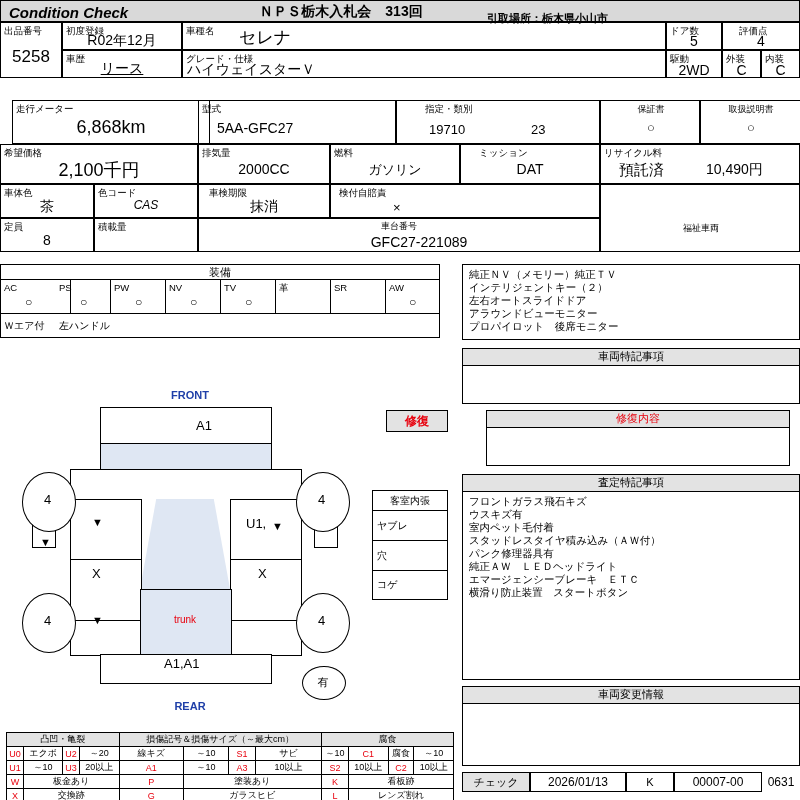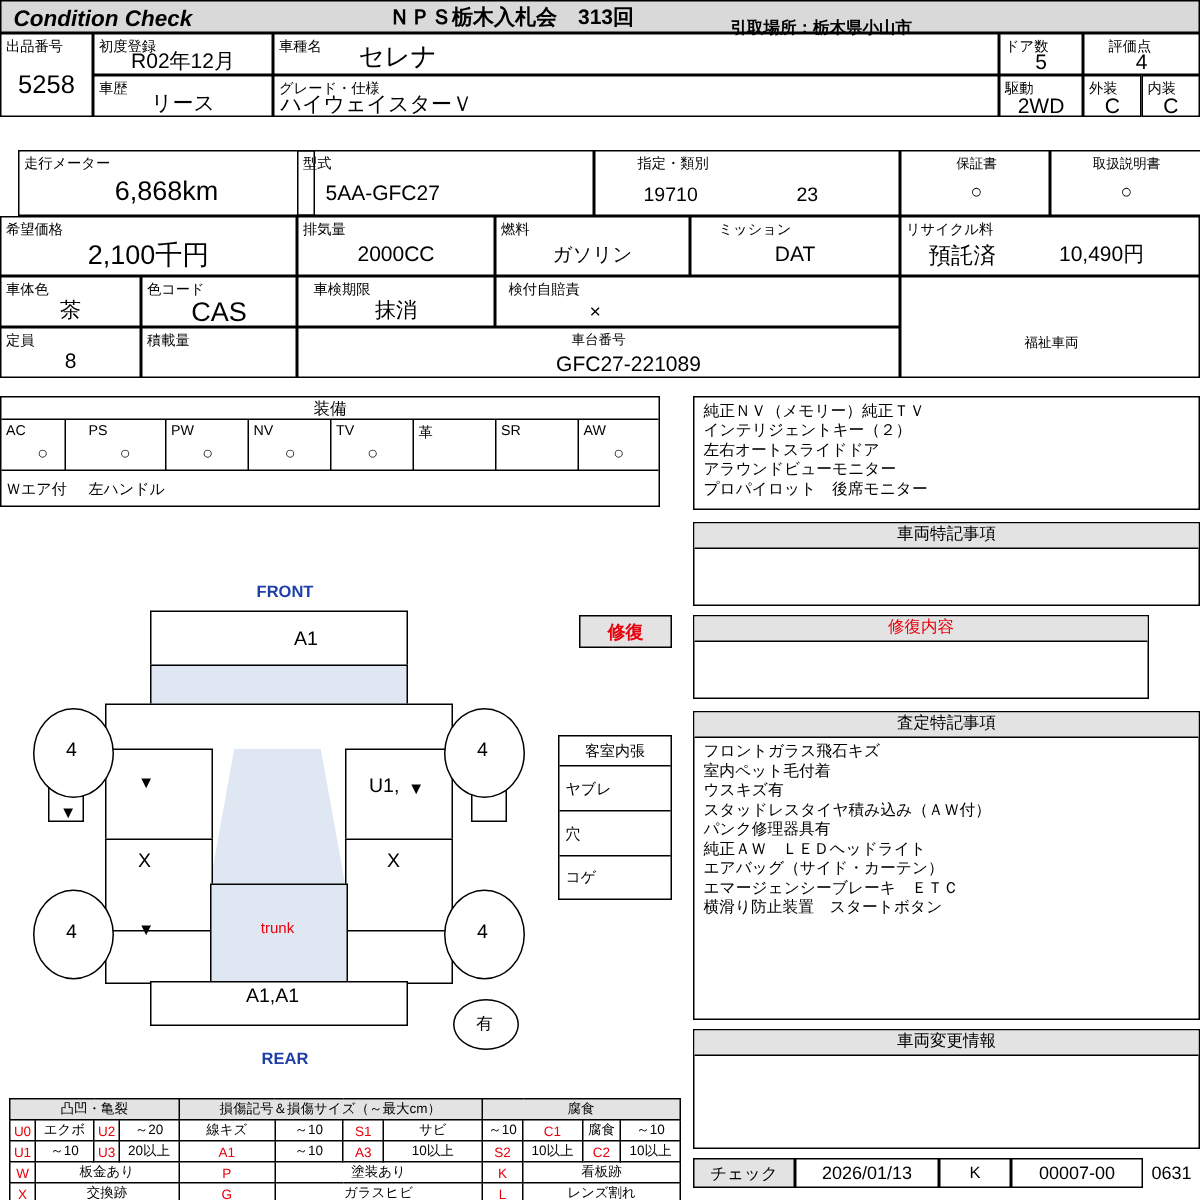--- a/index.html
+++ b/index.html
@@ -44,21 +44,21 @@
     <div class="cell-val big" style="top:24px;">5258</div>
   </div>
 
   <div class="bx bd" style="left:62px;top:22px;width:120px;height:28px;">
     <div class="cell-label">初度登録</div>
     <div class="cell-val val" style="top:9px;">R02年12月</div>
   </div>
 
   <div class="bx bd" style="left:62px;top:50px;width:120px;height:28px;">
     <div class="cell-label">車歴</div>
-    <div class="cell-val val" style="top:9px;">リース</div>
+    <div class="cell-val val" style="top:9px;text-decoration:underline;">リース</div>
   </div>
 
   <div class="bx bd" style="left:182px;top:22px;width:484px;height:28px;">
     <div class="cell-label">車種名</div>
     <div class="bx lft big" style="left:56px;top:0;height:28px;">セレナ</div>
   </div>
 
   <div class="bx bd" style="left:666px;top:22px;width:56px;height:28px;">
     <div class="cell-label">ドア数</div>
     <div class="cell-val val" style="top:10px;">5</div>
@@ -139,21 +139,21 @@
     <div class="bx lft" style="left:18px;top:14px;height:22px;font-size:15px;">預託済</div>
     <div class="bx lft" style="left:105px;top:14px;height:22px;font-size:14px;">10,490円</div>
   </div>
 
   <div class="bx bd" style="left:0;top:184px;width:94px;height:34px;">
     <div class="cell-label">車体色</div>
     <div class="cell-val" style="top:13px;font-size:14px;">茶</div>
   </div>
   <div class="bx bd" style="left:94px;top:184px;width:104px;height:34px;">
     <div class="cell-label">色コード</div>
-    <div class="cell-val" style="top:13px;font-size:18px;">CAS</div>
+    <div class="cell-val" style="top:13px;font-size:12px;font-style:italic;">CAS</div>
   </div>
   <div class="bx bd" style="left:198px;top:184px;width:132px;height:34px;">
     <div class="cell-label" style="left:10px;">車検期限</div>
     <div class="cell-val" style="top:13px;font-size:14px;">抹消</div>
   </div>
   <div class="bx bd" style="left:330px;top:184px;width:270px;height:34px;">
     <div class="cell-label" style="left:8px;">検付自賠責</div>
     <div class="bx lft" style="left:62px;top:13px;height:18px;font-size:13px;">×</div>
   </div>
 
@@ -169,21 +169,21 @@
     <div class="bx ctr tiny" style="left:140px;top:1px;width:120px;height:12px;">車台番号</div>
     <div class="bx ctr" style="left:140px;top:14px;width:160px;height:18px;font-size:14px;">GFC27-221089</div>
   </div>
   <div class="bx bd" style="left:600px;top:184px;width:200px;height:68px;">
     <div class="bx ctr tiny" style="left:0;top:36px;width:200px;height:14px;">福祉車両</div>
   </div>
 
   <div class="bx bd" style="left:0;top:264px;width:440px;height:74px;">
     <div class="bx ctr" style="left:0;top:0;width:438px;height:15px;font-size:11px;border-bottom:1px solid #000;">装備</div>
     <div class="bx" style="left:0;top:15px;width:438px;height:34px;border-bottom:1px solid #000;">
-      <div class="bx" style="left:0;top:0;width:43px;height:34px;border-right:1px solid #000;">
+      <div class="bx" style="left:0;top:0;width:70px;height:34px;border-right:1px solid #000;">
         <div class="cell-label">AC</div>
         <div class="bx ctr" style="left:0;top:14px;width:55px;height:16px;font-size:12px;">○</div>
       </div>
       <div class="bx" style="left:55px;top:0;width:55px;height:34px;border-right:1px solid #000;">
         <div class="cell-label">PS</div>
         <div class="bx ctr" style="left:0;top:14px;width:55px;height:16px;font-size:12px;">○</div>
       </div>
       <div class="bx" style="left:110px;top:0;width:55px;height:34px;border-right:1px solid #000;">
         <div class="cell-label">PW</div>
         <div class="bx ctr" style="left:0;top:14px;width:55px;height:16px;font-size:12px;">○</div>
@@ -222,34 +222,33 @@
       <div>左右オートスライドドア</div>
       <div>アラウンドビューモニター</div>
       <div>プロパイロット　後席モニター</div>
     </div>
   </div>
 
   <div class="bx bd" style="left:462px;top:348px;width:338px;height:56px;">
     <div class="secthdr">車両特記事項</div>
   </div>
 
-  <div class="bx bd" style="left:462px;top:410px;width:304px;height:56px;">
+  <div class="bx bd" style="left:486px;top:410px;width:304px;height:56px;">
     <div class="secthdr red">修復内容</div>
   </div>
 
   <div class="bx bd" style="left:462px;top:474px;width:338px;height:206px;">
     <div class="secthdr">査定特記事項</div>
     <div class="apl">
       <div>フロントガラス飛石キズ</div>
+      <div>ウスキズ有</div>
       <div>室内ペット毛付着</div>
-      <div>ウスキズ有</div>
       <div>スタッドレスタイヤ積み込み（ＡＷ付）</div>
       <div>パンク修理器具有</div>
       <div>純正ＡＷ　ＬＥＤヘッドライト</div>
-      <div>エアバッグ（サイド・カーテン）</div>
       <div>エマージェンシーブレーキ　ＥＴＣ</div>
       <div>横滑り防止装置　スタートボタン</div>
     </div>
   </div>
 
   <div class="bx bd" style="left:462px;top:686px;width:338px;height:80px;">
     <div class="secthdr">車両変更情報</div>
   </div>
 
   <div class="bx bd gray ctr red" style="left:386px;top:410px;width:62px;height:22px;font-size:12px;font-weight:bold;">修復</div>

